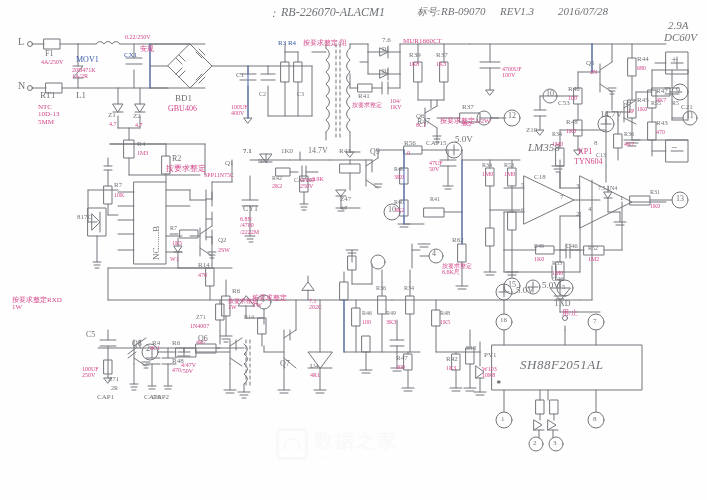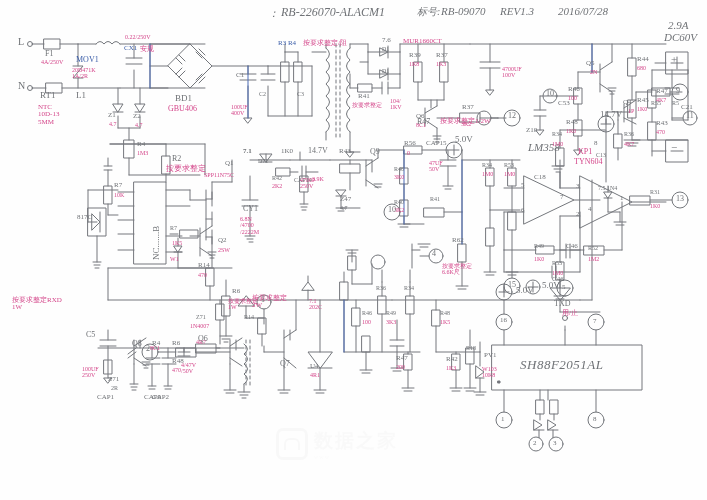--- a/index.html
+++ b/index.html
@@ -443,21 +443,21 @@
   <div class="lbl pk t6" style="top:59px;left:41px;white-space:pre;">4A/250V</div>
   <div class="lbl gy t9" style="top:91px;left:40px;">RT1</div>
   <div class="lbl pk t7" style="top:104px;left:38px;white-space:pre;">NTC
 10D-13
 5MM</div>
   <div class="lbl bl t8" style="top:56px;left:76px;">MOV1</div>
   <div class="lbl pk t6" style="top:67px;left:72px;white-space:pre;">20D471K
 1A/2R</div>
   <div class="lbl gy t9" style="top:91px;left:76px;">L1</div>
   <div class="lbl pk t6" style="top:34px;left:125px;">0.22/250V</div>
-  <div class="lbl bl t7" style="top:45px;left:124px;">CX1</div>
+  <div class="lbl bl t7" style="top:52px;left:124px;">CX1</div>
   <div class="lbl pk t7" style="top:46px;left:140px;">安规</div>
   <div class="lbl gy t9" style="top:94px;left:175px;">BD1</div>
   <div class="lbl pk t8" style="top:105px;left:168px;">GBU406</div>
   <div class="lbl gy t7" style="top:112px;left:108px;">Z1</div>
   <div class="lbl pk t6" style="top:121px;left:109px;">4.7</div>
   <div class="lbl gy t7" style="top:113px;left:133px;">Z2</div>
   <div class="lbl pk t6" style="top:122px;left:135px;">4.7</div>
   <div class="lbl gy t7" style="top:141px;left:137px;">R4</div>
   <div class="lbl pk t6" style="top:150px;left:137px;">1M3</div>
   <div class="lbl gy t7" style="top:72px;left:236px;">C1</div>

